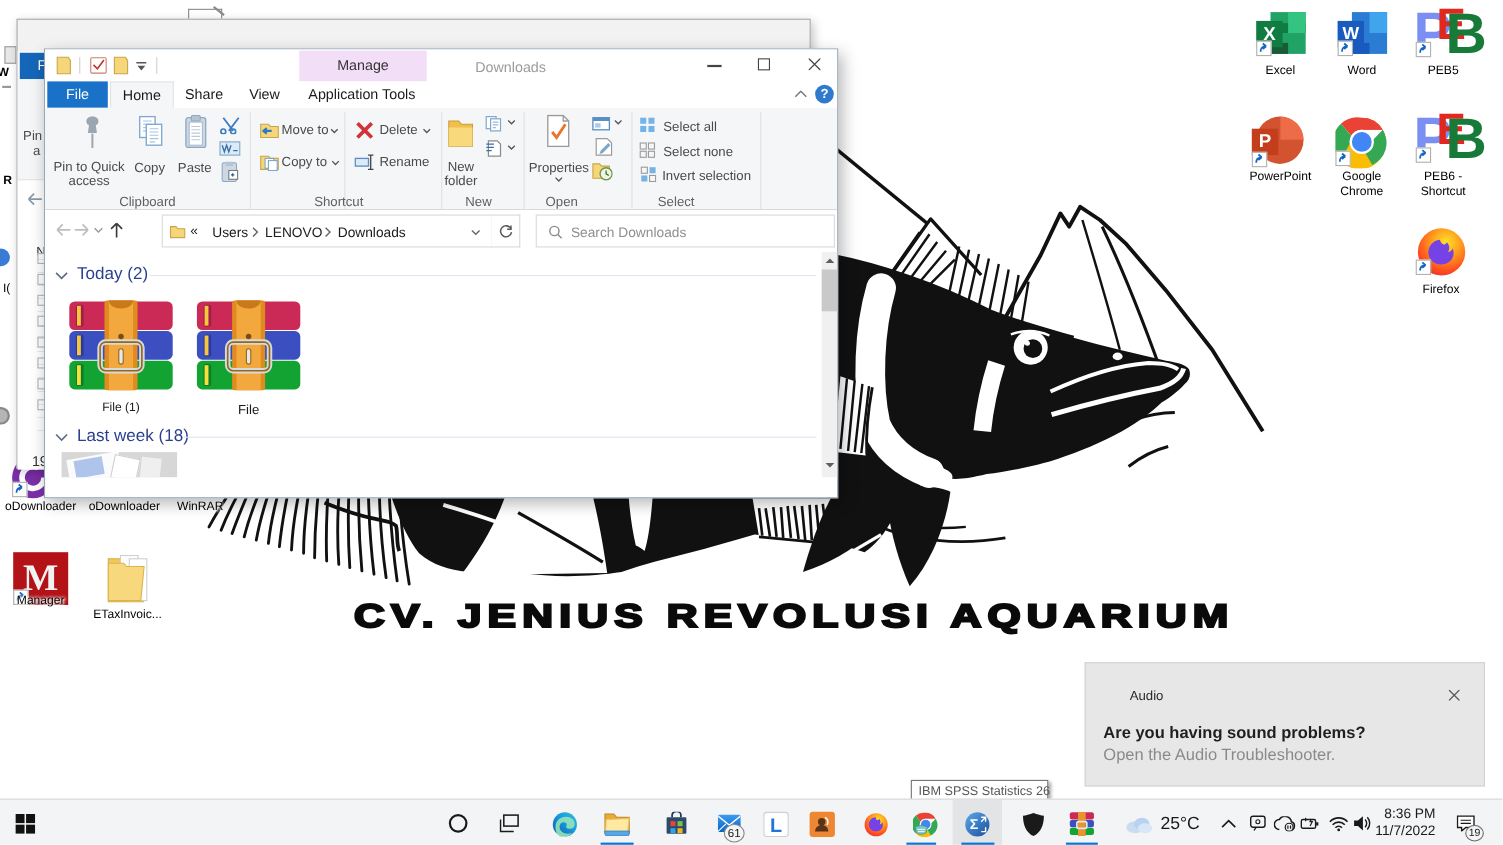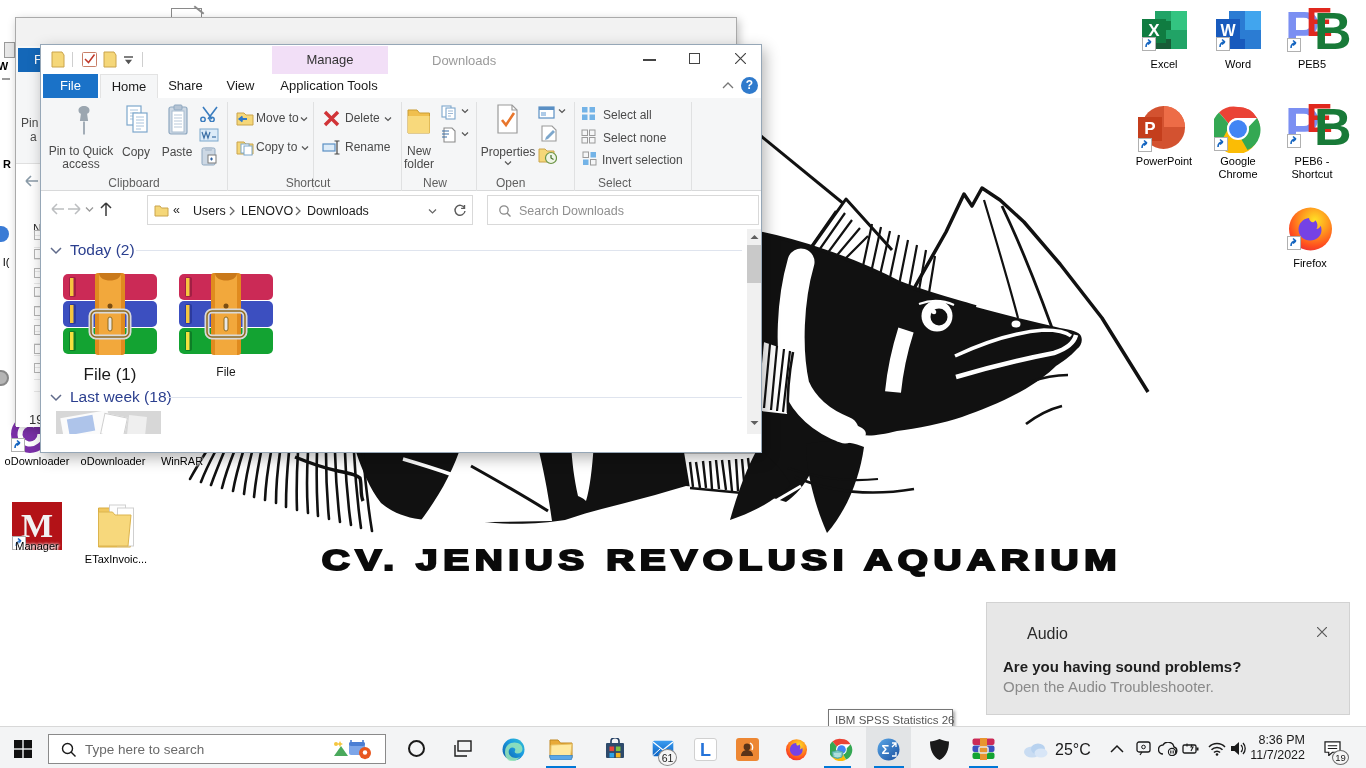--- a/index.html
+++ b/index.html
@@ -547,21 +547,21 @@
         <path d="M38,0 h22 c0,10 -22,10 -22,0 z" fill="#c9791a"></path>
         <rect x="30" y="38" width="38" height="26" rx="5" fill="none" stroke="#d9d9d9" stroke-width="5"></rect>
         <rect x="30" y="38" width="38" height="26" rx="5" fill="none" stroke="#8f6a1f" stroke-width="1.5"></rect>
         <circle cx="49" cy="33" r="2.5" fill="#7a4d12"></circle>
         <rect x="47" y="44" width="4" height="14" rx="2" fill="#e8e8e8" stroke="#8f6a1f" stroke-width="1"></rect>
       </g>
     </svg>
     <svg class="abs" style="left:136px;top:44px" width="98" height="82" viewBox="0 0 98 82">
         <use href="#rar1"></use>
       </svg>
-    <span class="abs" style="left:20px;top:136px;width:98px;text-align:center;font-size:17px;color:#1a1a1a">File (1)</span>
+    <span class="abs" style="left:20px;top:136px;width:98px;text-align:center;font-size:11px;color:#1a1a1a">File (1)</span>
     <span class="abs" style="left:136px;top:136px;width:98px;text-align:center;font-size:12px;color:#1a1a1a">File</span>
 
     <div class="abs" style="left:15px;top:182px;width:105px;height:23px;background:#d7d7d7;overflow:hidden">
       <div class="abs" style="left:6px;top:3px;width:48px;height:24px;background:#fbfbfb;transform:rotate(-10deg)"></div>
       <div class="abs" style="left:12px;top:6px;width:26px;height:16px;background:#aec4ea;transform:rotate(-10deg)"></div>
       <div class="abs" style="left:46px;top:4px;width:24px;height:22px;background:#fff;transform:rotate(12deg);border:1px solid #cfcfcf"></div>
       <div class="abs" style="left:72px;top:5px;width:18px;height:20px;background:#efefef;transform:rotate(6deg)"></div>
     </div>
 
     <div class="abs" style="left:706px;top:0;width:15px;height:205px;background:#f0f0f0">
@@ -571,58 +571,40 @@
       <div class="abs" style="left:0;top:16px;width:15px;height:38px;background:#c9c9c9"></div>
       <svg class="abs" style="left:3px;top:191px" width="9" height="6">
           <path d="M0.5,1 L4.5,5 L8.5,1" fill="#5f5f5f"></path>
         </svg>
     </div>
   </div>
 
 </div>
 
 <div class="abs" style="left:986px;top:602px;width:364px;height:113px;background:#e7e7e7;border:1px solid #d2d2d2;z-index:4">
-  <span class="abs" style="left:40px;top:22px;font-size:16px;color:#2a2a2a">Audio</span>
+  <span class="abs" style="left:40px;top:22px;font-size:12px;color:#2a2a2a">Audio</span>
   <svg class="abs" style="left:330px;top:24px" width="10" height="10">
       <path d="M0,0 L10,10 M10,0 L0,10" stroke="#5a5a5a" stroke-width="1.2"></path>
     </svg>
   <span class="abs" style="left:16px;top:55px;font-size:15px;font-weight:bold;color:#1f1f1f">Are you having sound problems?</span>
   <span class="abs" style="left:16px;top:75px;font-size:15px;color:#8a8a8a">Open the Audio Troubleshooter.</span>
 </div>
 <div class="abs" style="left:828px;top:709px;width:125px;height:19px;background:#fff;border:1px solid #767676;box-shadow:2px 2px 3px rgba(0,0,0,.35);z-index:4">
   <span class="abs" style="left:6px;top:3.5px;font-size:11.5px;color:#575757;white-space:nowrap">IBM SPSS Statistics 26</span>
 </div>
 
 <div class="abs" id="tb" style="left:0;top:726px;width:1366px;height:42px;background:#f3f4f5;border-top:1px solid #d8d8d8;z-index:5">
 
   <svg class="abs" style="left:14px;top:11px" width="18" height="18" viewBox="0 0 18 18">
     <rect x="0" y="0" width="8.3" height="8.3" fill="#111"></rect>
       <rect x="9.7" y="0" width="8.3" height="8.3" fill="#111"></rect>
     <rect x="0" y="9.7" width="8.3" height="8.3" fill="#111"></rect>
       <rect x="9.7" y="9.7" width="8.3" height="8.3" fill="#111"></rect>
   </svg>
 
-  <div class="abs" style="left:48px;top:5px;width:338px;height:30px;background:#fff;border:1px solid #8a8a8a">
-    <svg class="abs" style="left:12px;top:7px" width="16" height="16" viewBox="0 0 16 16">
-        <circle cx="6.5" cy="6.5" r="5" stroke="#1a1a1a" stroke-width="1.4" fill="none"></circle>
-        <path d="M10,10 l4.5,4.5" stroke="#1a1a1a" stroke-width="1.4"></path>
-      </svg>
-    <span class="abs" style="left:36px;top:7px;font-size:13.5px;color:#6a6a6a">Type here to search</span>
-    <svg class="abs" style="left:283px;top:3px" width="42" height="24" viewBox="0 0 42 24">
-      <path d="M2,18 L9,8 L16,18 z" fill="#4aa95c"></path>
-      <circle cx="4" cy="6" r="2" fill="#f5c63f"></circle>
-        <path d="M8,3 l1,2 l2,1 l-2,1 l-1,2 l-1,-2 l-2,-1 l2,-1 z" fill="#f5c63f"></path>
-      <rect x="17" y="4" width="16" height="13" rx="2" fill="#7ca5e8"></rect>
-      <rect x="17" y="4" width="16" height="4" rx="2" fill="#4a7ed4"></rect>
-      <path d="M19,2 v4 M31,2 v4" stroke="#4a7ed4" stroke-width="1.6"></path>
-      <circle cx="33" cy="15" r="6" fill="#e8571f"></circle>
-        <circle cx="33" cy="14.5" r="2.2" fill="#fff"></circle>
-      <path d="M33,21.5 l-3.5,-4.5 h7 z" fill="#e8571f"></path>
-    </svg>
-  </div>
 
   <div class="abs" style="left:408px;top:11px;width:17px;height:17px;border:2px solid #1a1a1a;border-radius:50%"></div>
 
   <svg class="abs" style="left:454px;top:11px" width="18" height="18" viewBox="0 0 18 18">
     <rect x="4" y="1" width="13" height="10" fill="none" stroke="#1a1a1a" stroke-width="1.4"></rect>
     <path d="M1,5 v11 h12" stroke="#1a1a1a" stroke-width="1.4" fill="none"></path>
   </svg>
 
   <svg class="abs" style="left:502px;top:9px" width="23" height="23" viewBox="0 0 23 23">
     <defs>

